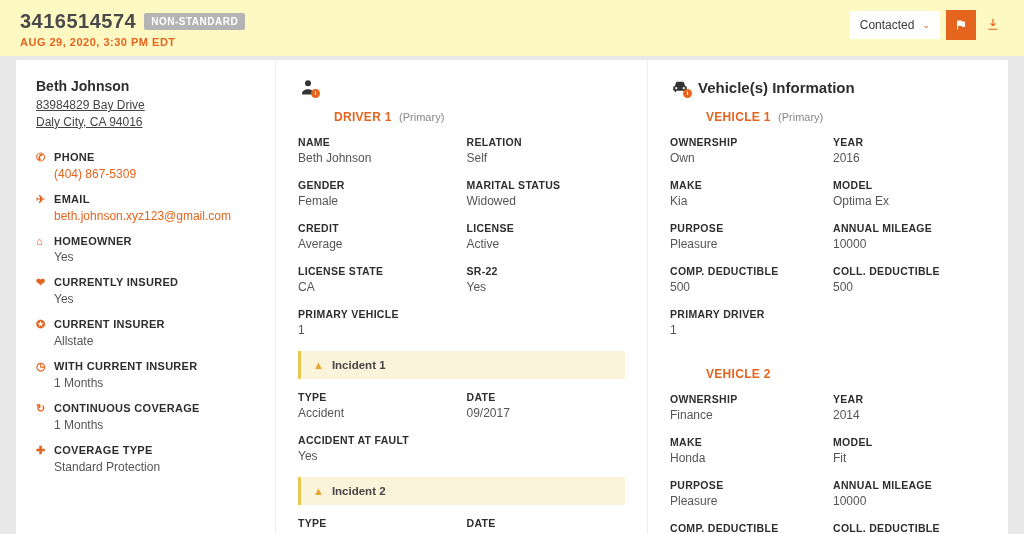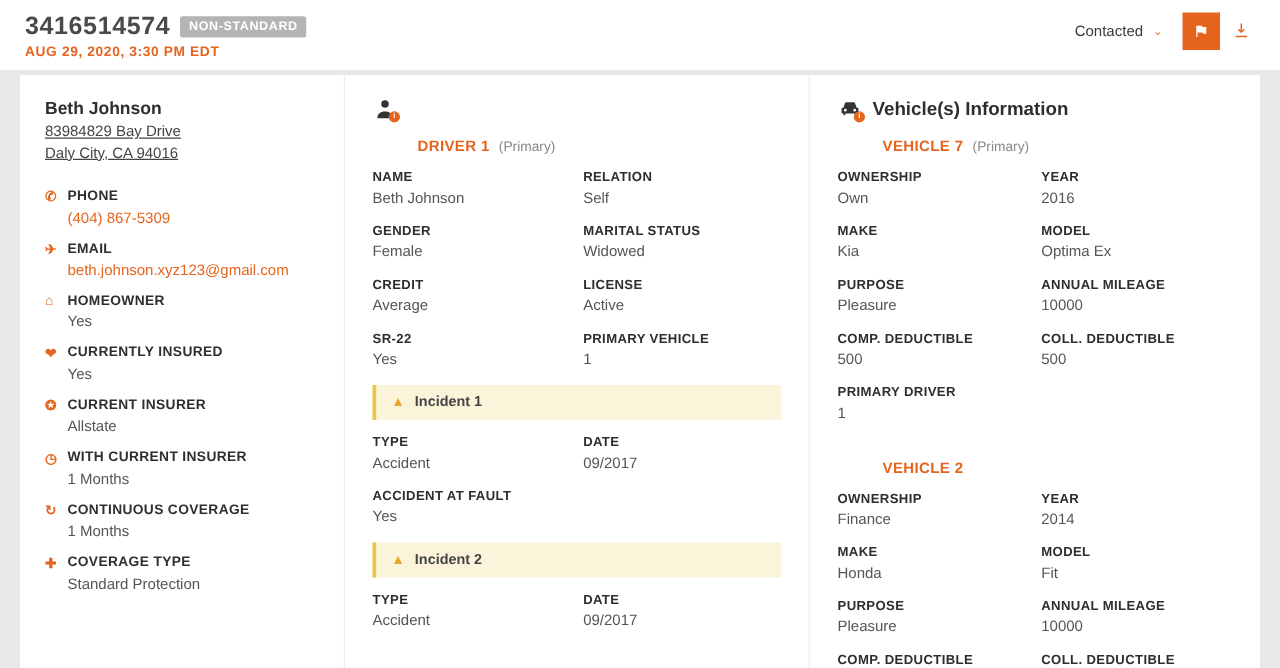--- a/index.html
+++ b/index.html
@@ -5,21 +5,21 @@
   * { box-sizing: border-box; margin: 0; padding: 0; }
   body {
     font-family: -apple-system, BlinkMacSystemFont, "Segoe UI", Arial, sans-serif;
     background: #e8e8e9;
     font-size: 12px;
     color: #2e2e2e;
     width: 1024px;
   }
   .top-bar {
     padding: 10px 20px 8px 20px;
-    background: #ffffff;
+    background: #fef9c3;
     display: flex;
     justify-content: space-between;
     align-items: flex-start;
   }
   .top-left .idline {
     display: flex;
     align-items: center;
     gap: 8px;
   }
   .lead-id {
@@ -361,20 +361,24 @@
         </div>
       <div class="kv">
           <div class="k">CREDIT</div>
           <div class="v">Average</div>
         </div>
       <div class="kv">
           <div class="k">LICENSE</div>
           <div class="v">Active</div>
         </div>
       <div class="kv">
+          <div class="k">LICENSE STATE</div>
+          <div class="v">CA</div>
+        </div>
+      <div class="kv">
           <div class="k">SR-22</div>
           <div class="v">Yes</div>
         </div>
       <div class="kv">
           <div class="k">PRIMARY VEHICLE</div>
           <div class="v">1</div>
         </div>
     </div>
 
     <div class="incident-bar">
@@ -417,21 +421,21 @@
       <span class="ic-wrap">
         <svg class="car-ic" viewBox="0 0 24 24" fill="#333">
             <path d="M5 11l1.5-4.5A2 2 0 018.4 5h7.2a2 2 0 011.9 1.5L19 11h1a1 1 0 011 1v4a1 1 0 01-1 1h-1v1a1 1 0 01-2 0v-1H7v1a1 1 0 01-2 0v-1H4a1 1 0 01-1-1v-4a1 1 0 011-1h1zm2 4a1.5 1.5 0 100-3 1.5 1.5 0 000 3zm10 0a1.5 1.5 0 100-3 1.5 1.5 0 000 3z"></path>
           </svg>
         <span class="ic-badge-dot">i</span>
       </span>
       <span class="section-title">Vehicle(s) Information</span>
     </div>
 
     <div class="item-head">
-      <span class="item-head-label">VEHICLE 7</span>
+      <span class="item-head-label">VEHICLE 1</span>
       <span class="item-head-sub">(Primary)</span>
     </div>
     <div class="kv-grid">
       <div class="kv">
           <div class="k">OWNERSHIP</div>
           <div class="v">Own</div>
         </div>
       <div class="kv">
           <div class="k">YEAR</div>
           <div class="v">2016</div>

